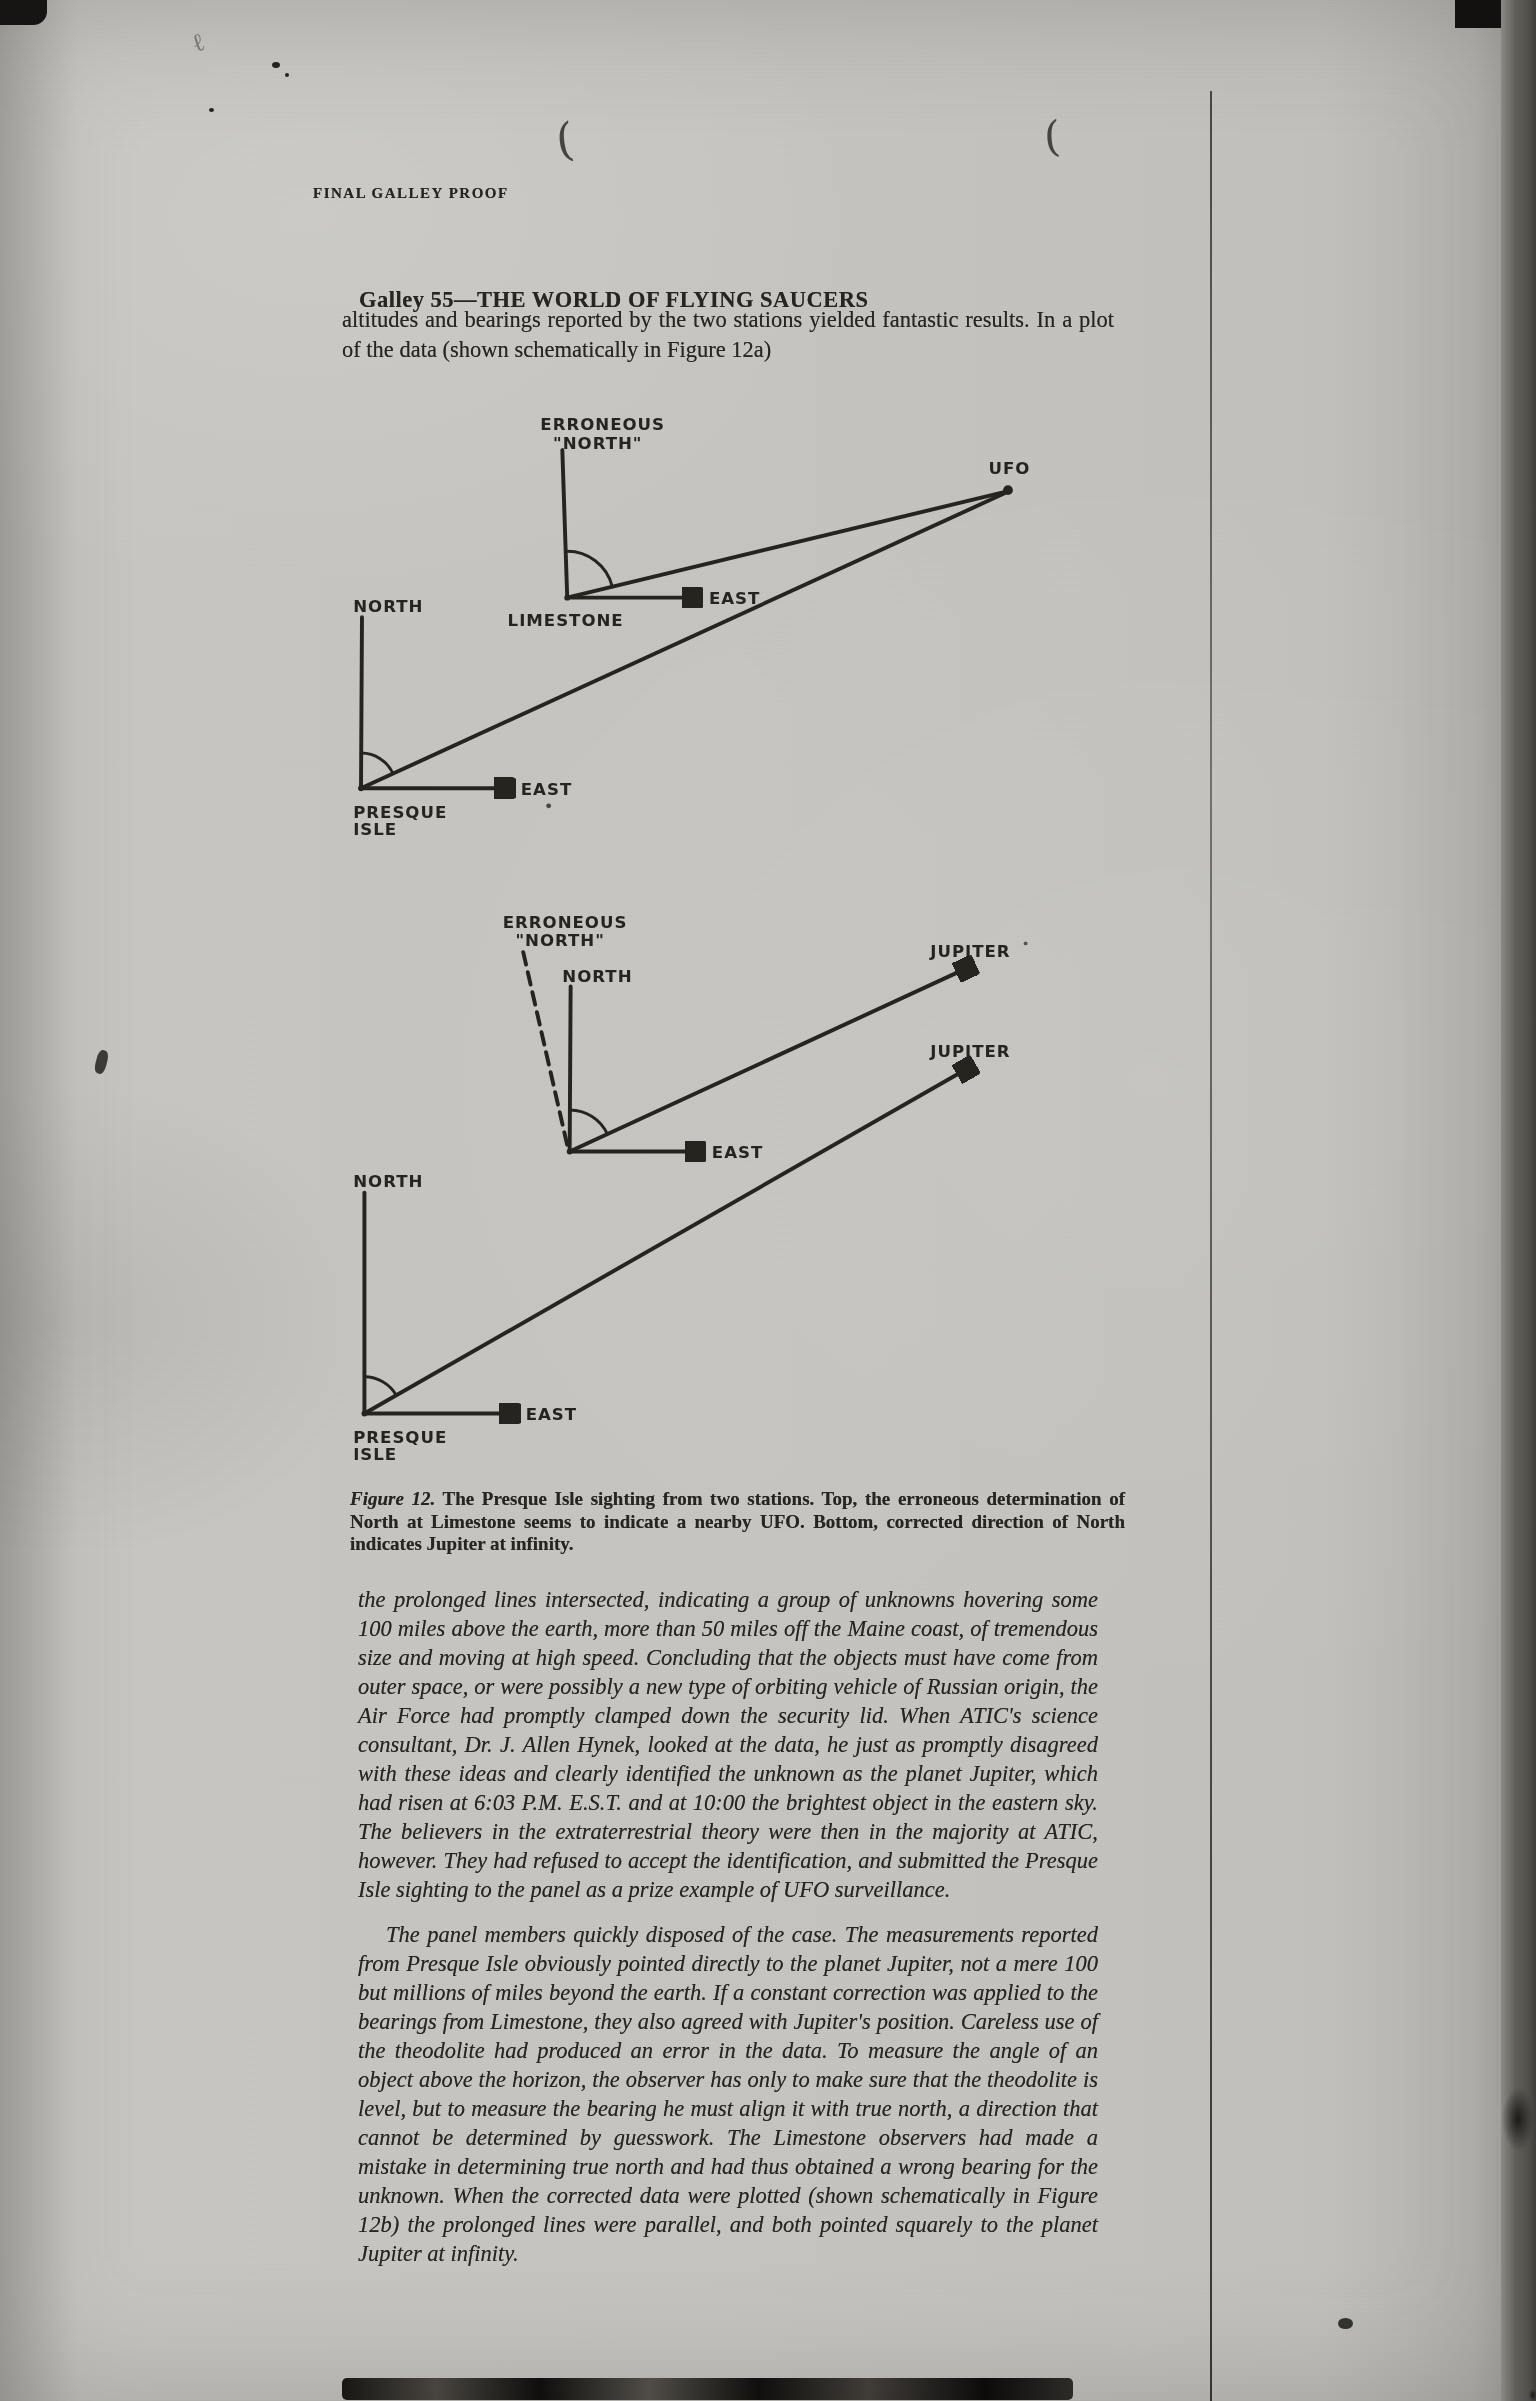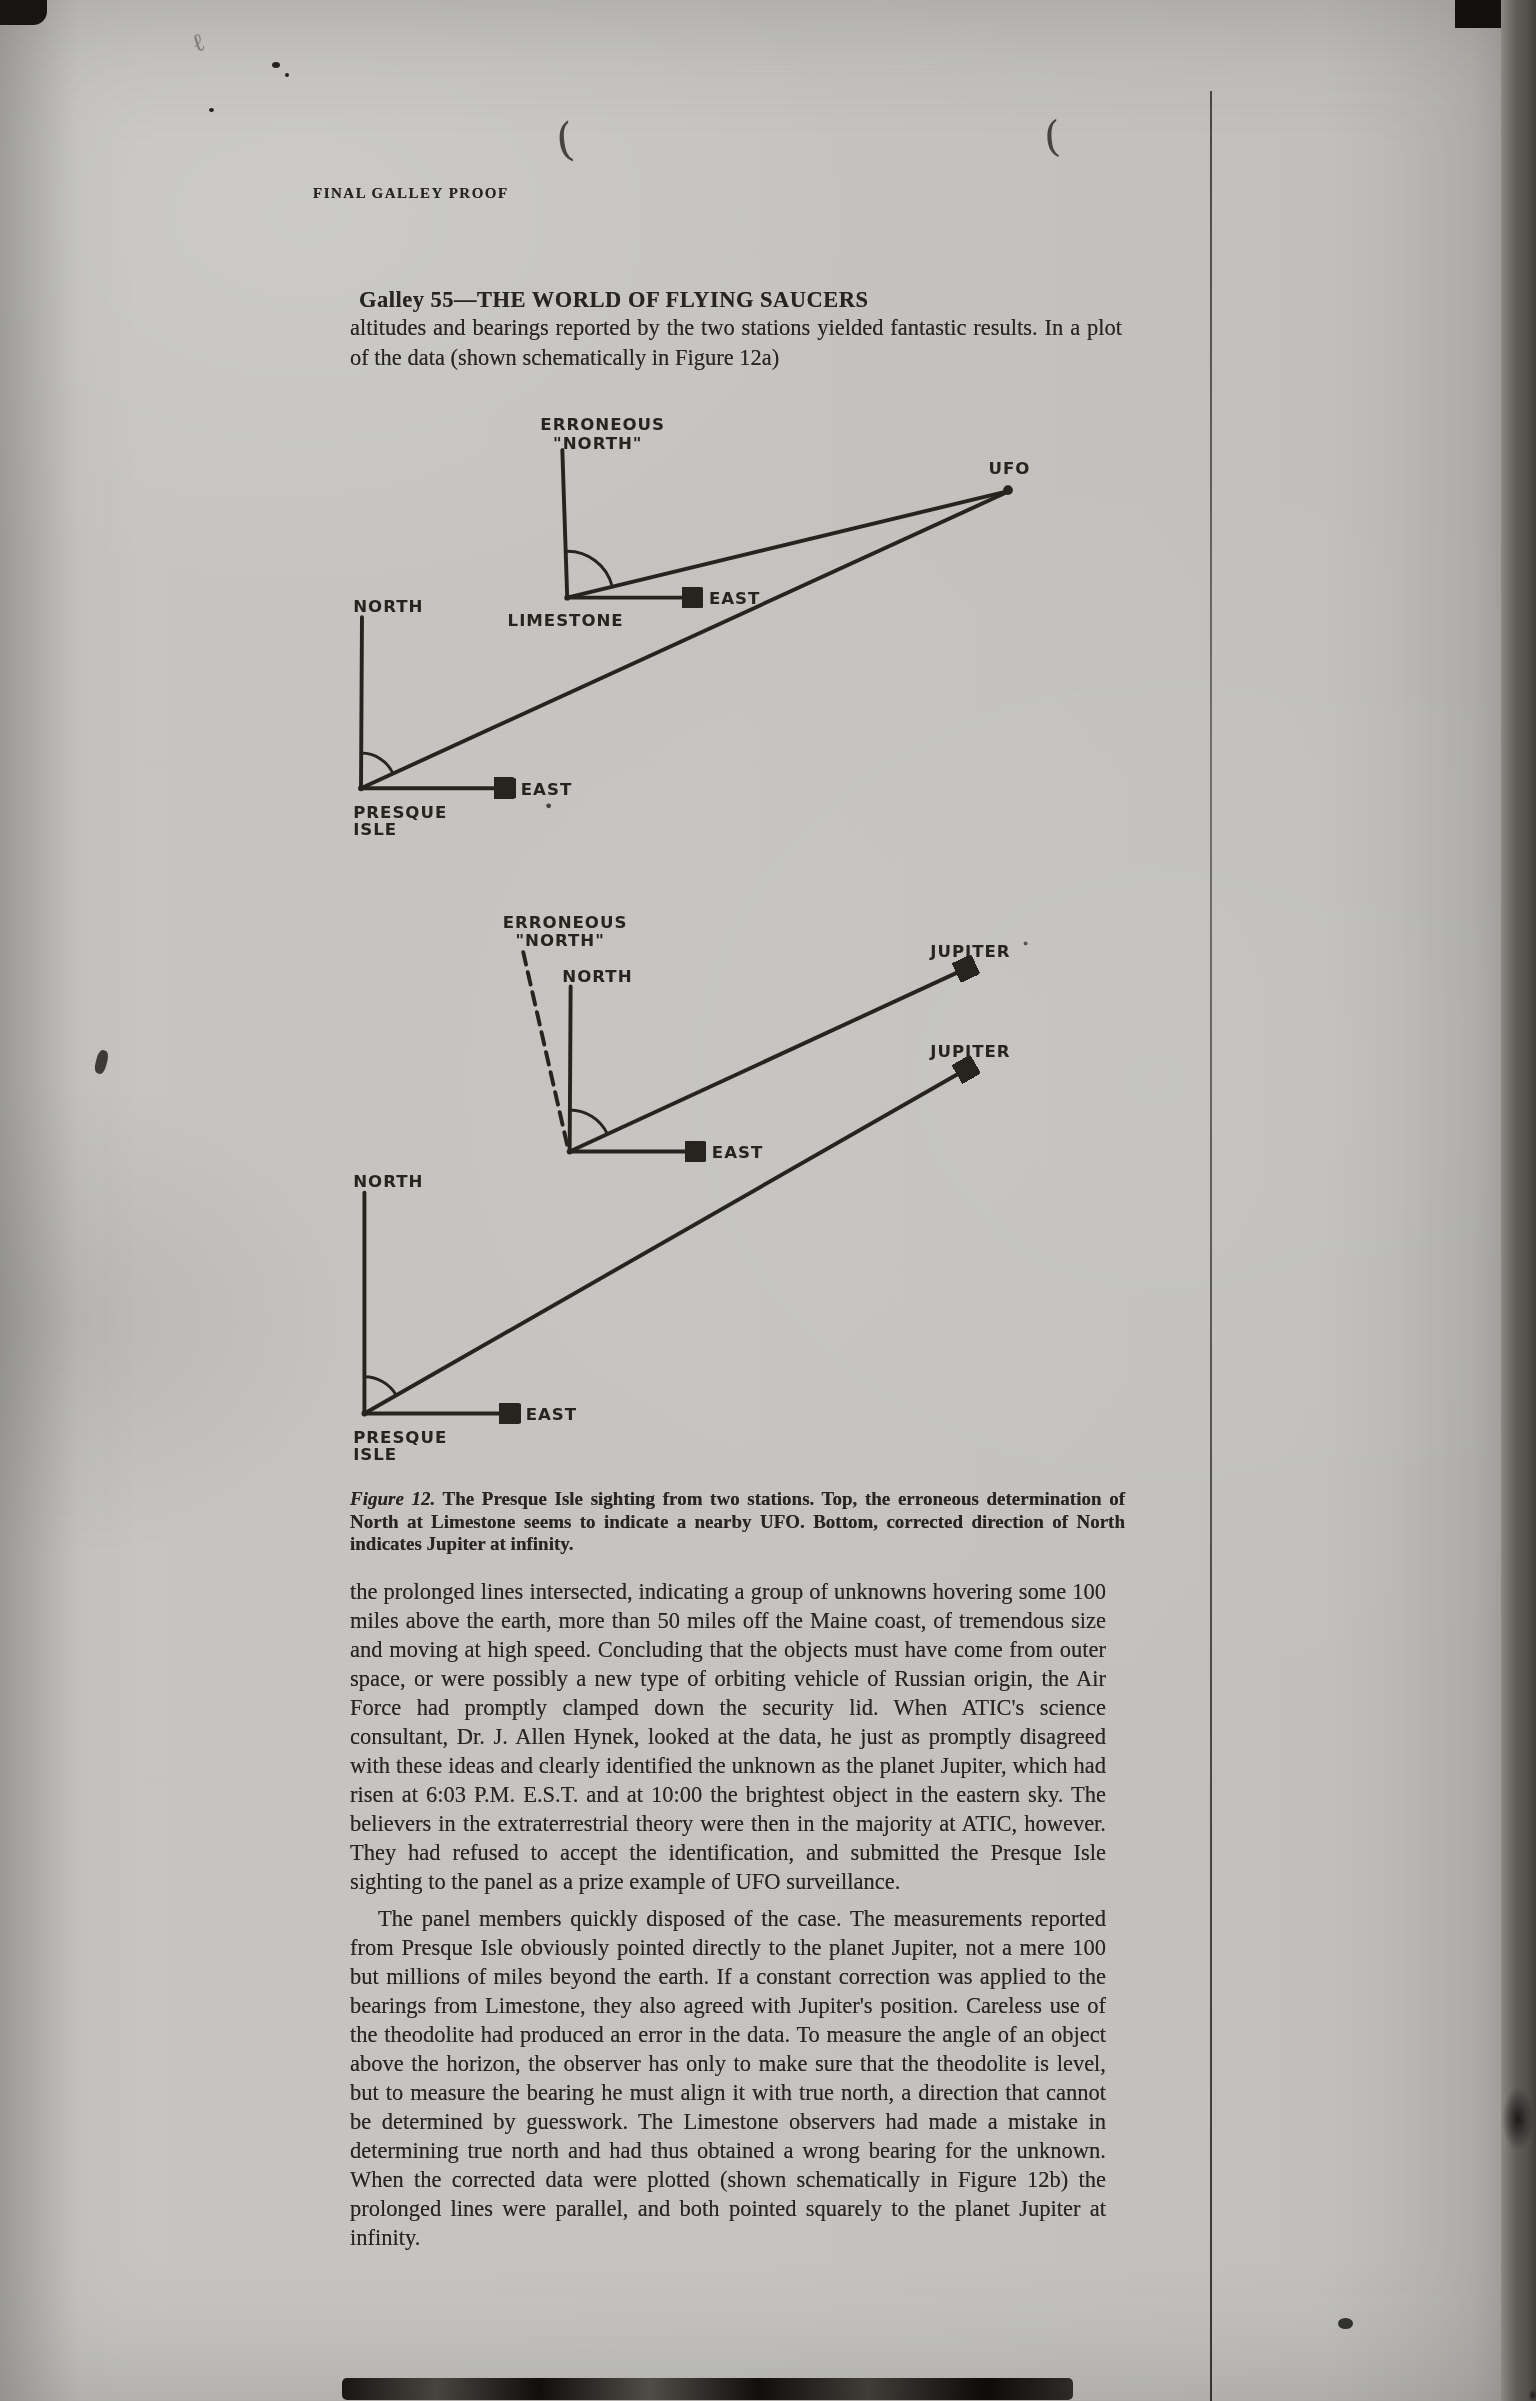--- a/index.html
+++ b/index.html
@@ -35,25 +35,25 @@
   .s4{left:96px;top:1050px;width:10.8px;height:23.5px;border-radius:40%;transform:rotate(14deg);opacity:.85;}
   .s5{left:1338px;top:2318px;width:14.7px;height:10.8px;opacity:.9;}
   .pen-mark{position:absolute;font-family:"DejaVu Serif",serif;color:rgba(42,40,36,.82);}
   .pm1{left:556px;top:113px;font-size:45px;transform:rotate(-7deg);}
   .pm2{left:1044px;top:112px;font-size:42px;transform:rotate(-4deg);font-weight:400;}
   .pm3{left:192px;top:27px;font-size:25.4px;transform:rotate(-18deg);opacity:.55;}
   
   .print{position:absolute;text-shadow:0 0 0.5px rgba(39,37,34,.55);}
   .proof-label{left:313px;top:185px;font-size:15px;font-weight:700;letter-spacing:1.5px;}
   .galley-title{left:342px;top:270px;font-size:22.5px;font-weight:700;letter-spacing:0.5px;margin:17px;}
-  .intro{left:342px;top:305px;width:772px;font-size:22.5px;line-height:30px;text-align:justify;margin:8px;}
+  .intro{left:342px;top:305px;width:772px;font-size:22.5px;line-height:30px;text-align:justify;margin:0;}
   .caption{left:342px;top:1480px;width:775px;font-size:19px;line-height:22.5px;font-weight:700;text-align:justify;margin:8px;}
   .cap-label{font-style:italic;}
   .bodytext{left:342px;top:1569px;width:772px;font-size:22.5px;line-height:29px;text-align:justify;}
-  .bodytext p{margin:8px;}
+  .bodytext p{margin:16px;font-style:italic;}
   .bodytext p.indent{text-indent:28px;}
   
   .smudge{position:absolute;left:342px;top:2378px;width:731px;height:21.5px;border-radius:4.9px;
     filter:blur(0.7px);
     background:linear-gradient(90deg,
       rgba(18,16,13,.96),rgba(48,44,39,.82) 13%,rgba(10,9,7,.97) 27%,
       rgba(52,48,42,.78) 42%,rgba(9,8,6,.96) 57%,rgba(42,38,33,.84) 72%,
       rgba(7,6,5,.97) 88%,rgba(31,28,25,.9));}
   
   .diagram{position:absolute;}

